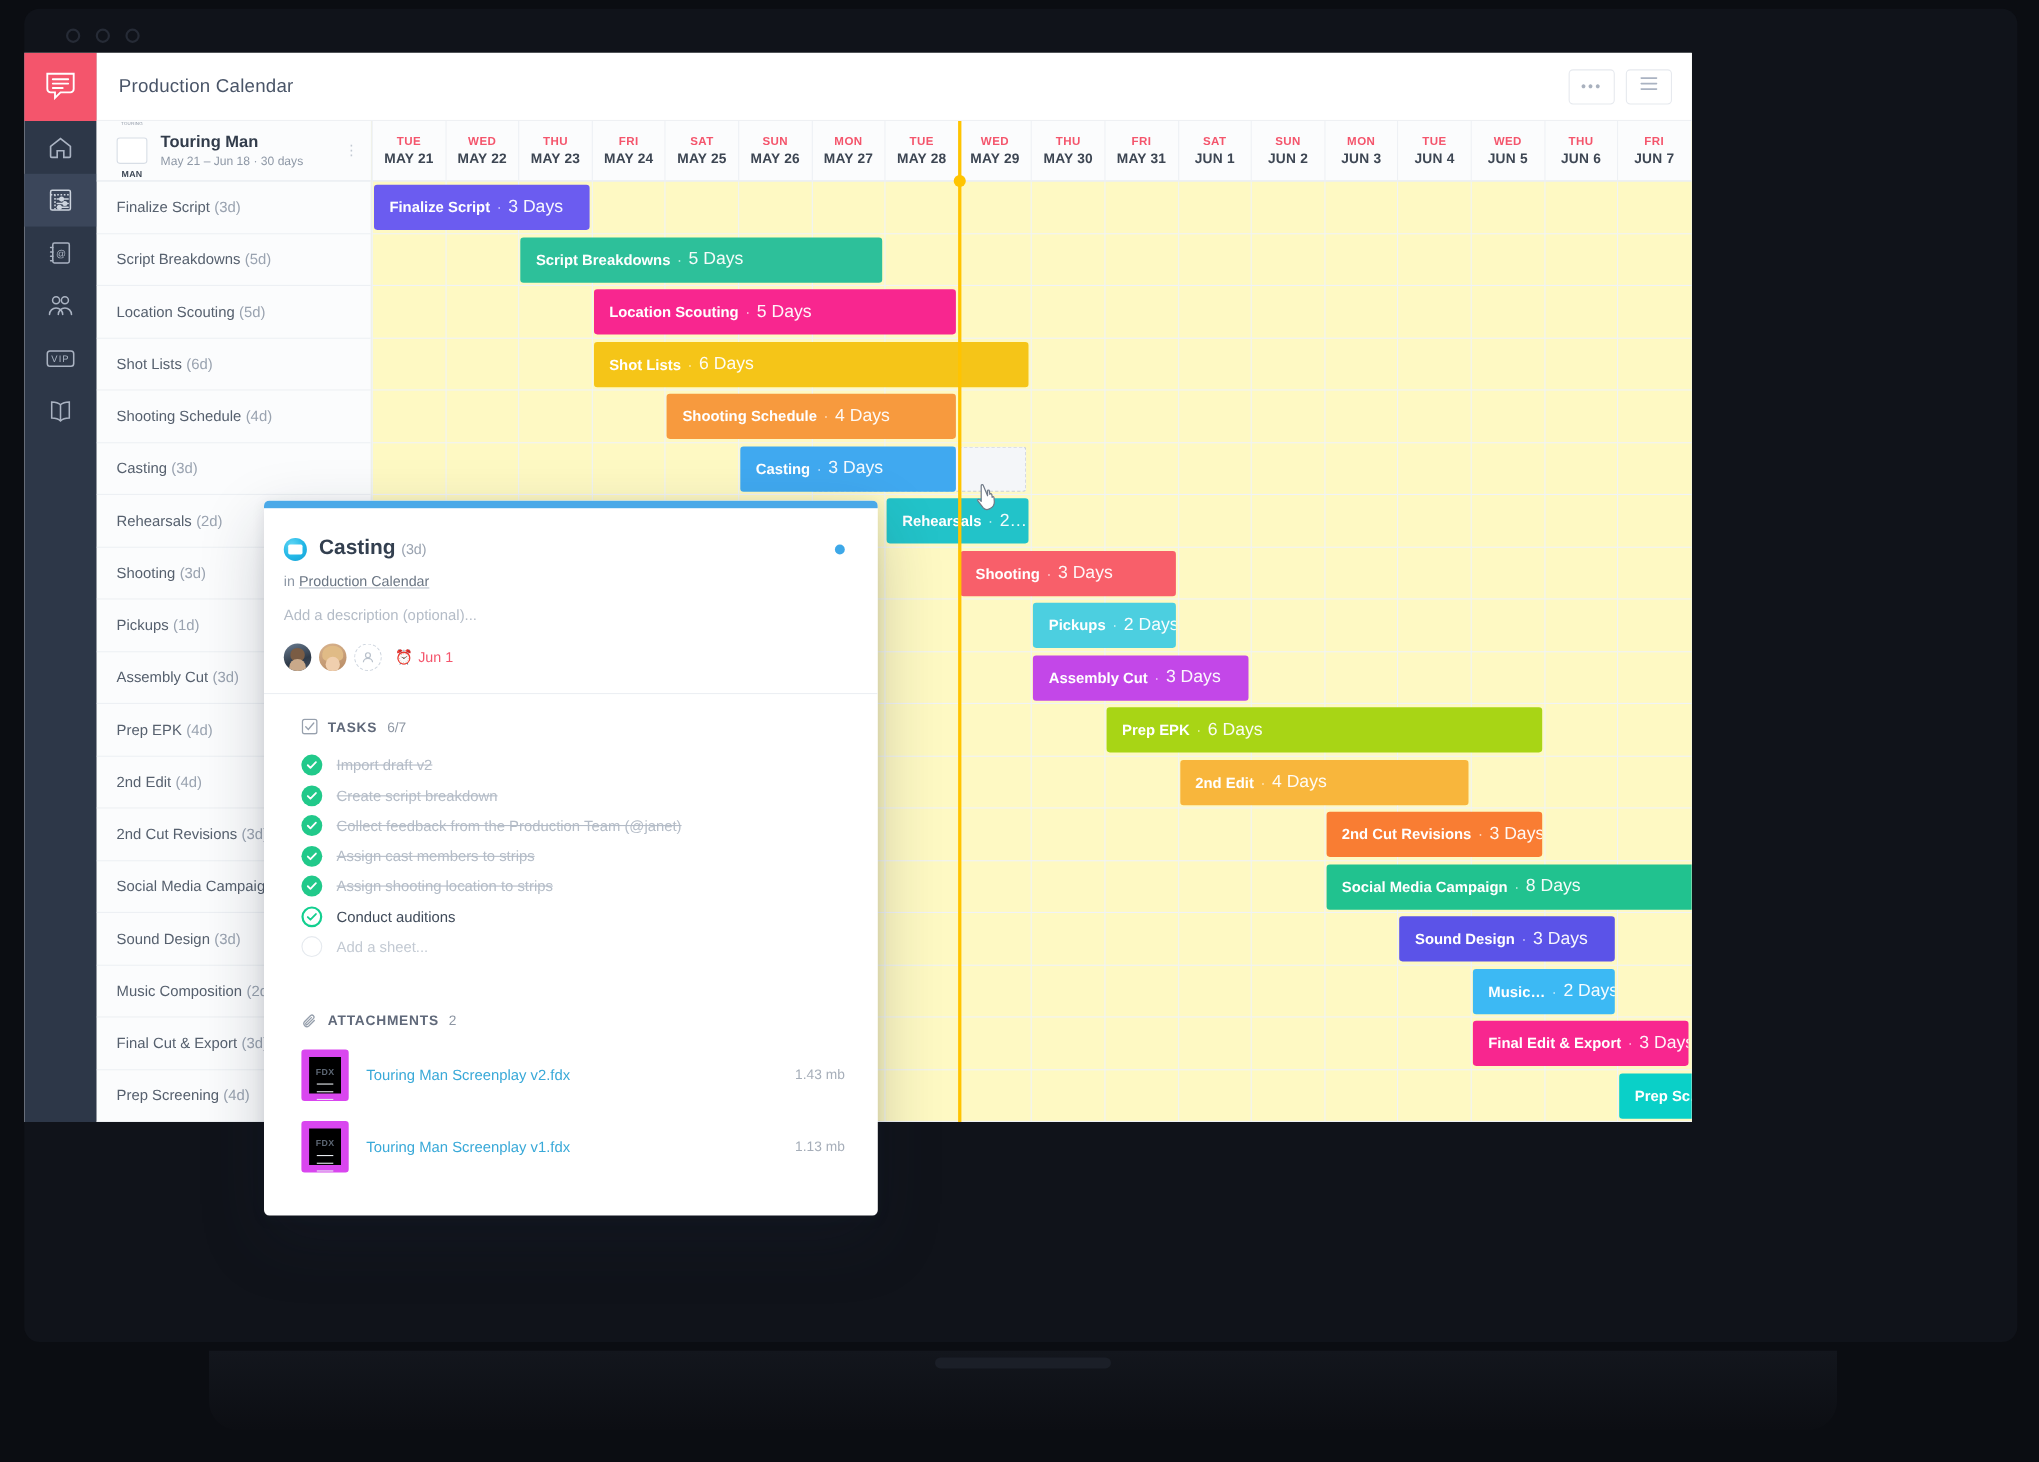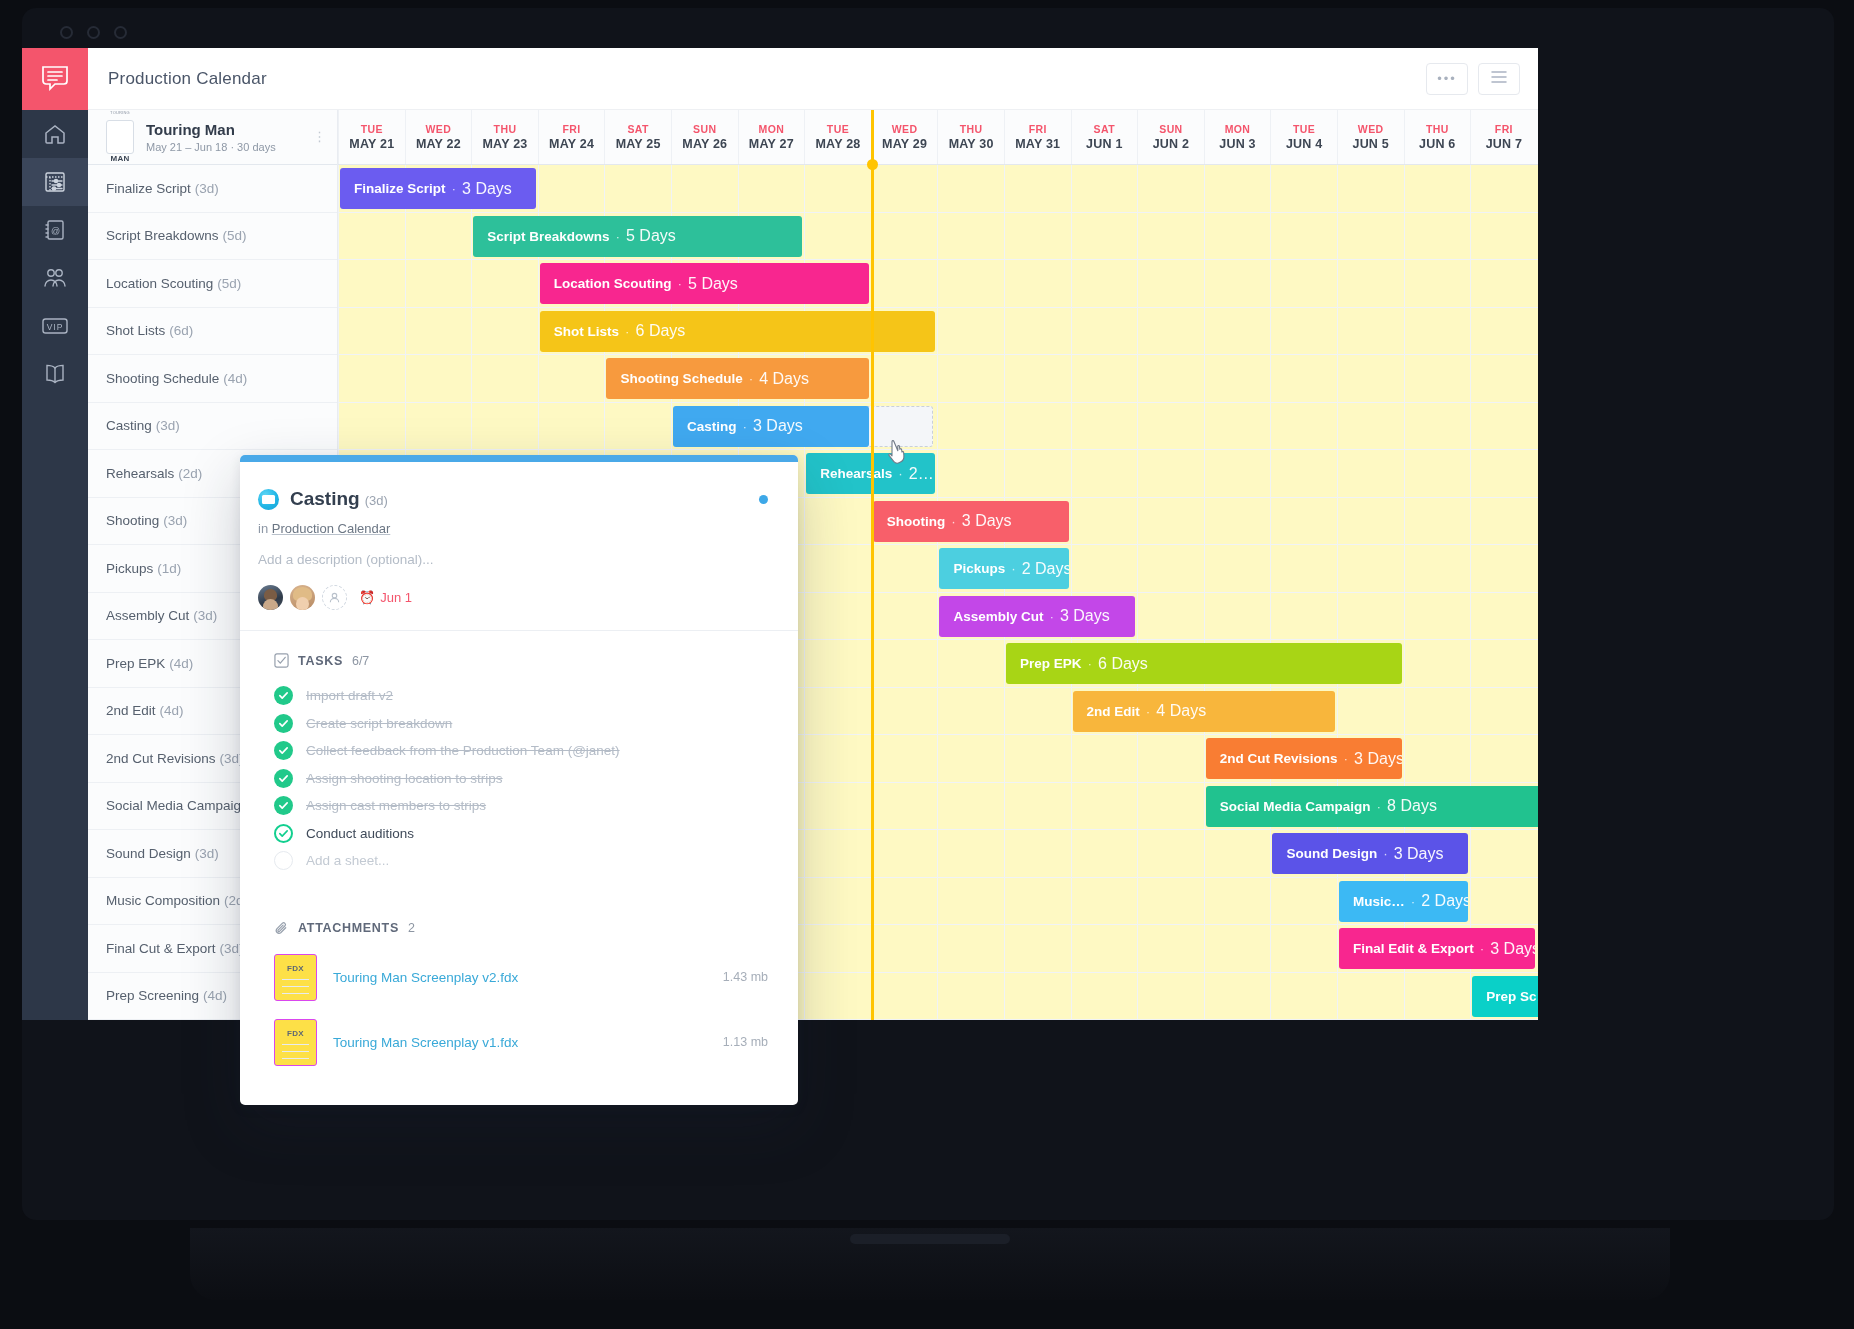--- a/index.html
+++ b/index.html
@@ -70,21 +70,21 @@
 
   
   .gantt { flex: 1; display: flex; min-height: 0; position: relative; }
   .leftcol { width: 250px; flex: 0 0 250px; border-right: 1px solid #e9ecf1; background:#fbfcfd; }
 
   .proj-head {
     height: 55px; display: flex; align-items: center; padding: 0 14px 0 18px;
     border-bottom: 1px solid #e3e8ee; background:#fbfcfd;
   }
   .proj-thumb {
-    width: 28px; height: 34px; border: 1px solid #d8dee6; border-radius: 3px; background:#fff;
+    width: 28px; height: 24px; border: 1px solid #d8dee6; border-radius: 3px; background:#fff;
     display:flex; align-items:center; justify-content:center; flex-direction:column; margin-right:12px;gap:40px;
   }
   .proj-thumb i { font-style: normal; font-size: 4px; color:#8b94a2; line-height:1.1; letter-spacing:.2px;}
   .proj-thumb b { font-size: 8px; color:#3c4654; line-height:1; letter-spacing:.3px;}
   .proj-meta { flex:1; min-width:0; }
   .proj-name { font-size: 15px; color:#323c4b; font-weight: 700; line-height:1.2; }
   .proj-sub { font-size: 11px; color:#8e98a6; margin-top:2px; }
   .proj-kebab { color:#c2c9d3; font-size: 13px; line-height: .6; text-align:center; width:10px; cursor:pointer;}
 
   .task-row {
@@ -184,21 +184,21 @@
   .tcheck.open { background:#fff; border:2.5px solid #12cf8f; }
   .tcheck.empty { background:#fff; border:1.5px solid #e6eaef; }
   .tlabel { font-size:13.5px; color:#b4bcc7; }
   .titem.done .tlabel { text-decoration: line-through; }
   .titem.active .tlabel { color:#3f4a59; }
   .titem.add .tlabel { color:#c3cad3; }
 
   .attach-head { margin-top: 46px; }
   .att-row { display:flex; align-items:center; margin-top: 18px; }
   .att-thumb {
-    width:43px;height:47px;border:1px solid #d946ef;border-radius:3px;background:#fde047;margin-right:16px;
+    width:43px;height:47px;border:7px solid #d946ef;border-radius:3px;background:#000000;margin-right:16px;
     display:flex;align-items:flex-start;justify-content:center;padding-top:9px;position:relative;
   }
   .att-thumb b { font-size:8px; color:#5d6774; letter-spacing:.3px; }
   .att-thumb i { position:absolute; left:7px; right:7px; height:1px; background:#e7ebf0; font-style:normal;}
   .att-name { font-size:13.5px; color:#39a9d8; cursor:pointer; flex:1; }
   .att-size { font-size:12.5px; color:#a6aeb9; }
 </style>
 </head>
 <body>
 
@@ -677,29 +677,29 @@
               </svg>
             </span>
             <span class="tlabel">Collect feedback from the Production Team (@janet)</span>
           </div>
           <div class="titem done">
             <span class="tcheck">
               <svg width="11" height="11" viewBox="0 0 12 12" fill="none" stroke="#ffffff" stroke-width="1.8" stroke-linecap="round" stroke-linejoin="round">
                 <path d="M2 6.2l2.6 2.6L10 3.2"></path>
               </svg>
             </span>
-            <span class="tlabel">Assign shooting location to strips</span>
+            <span class="tlabel">Assign cast members to strips</span>
           </div>
           <div class="titem done">
             <span class="tcheck">
               <svg width="11" height="11" viewBox="0 0 12 12" fill="none" stroke="#ffffff" stroke-width="1.8" stroke-linecap="round" stroke-linejoin="round">
                 <path d="M2 6.2l2.6 2.6L10 3.2"></path>
               </svg>
             </span>
-            <span class="tlabel">Assign cast members to strips</span>
+            <span class="tlabel">Assign shooting location to strips</span>
           </div>
           <div class="titem active">
             <span class="tcheck open">
               <svg width="11" height="11" viewBox="0 0 12 12" fill="none" stroke="#12cf8f" stroke-width="1.8" stroke-linecap="round" stroke-linejoin="round">
                 <path d="M2 6.2l2.6 2.6L10 3.2"></path>
               </svg>
             </span>
             <span class="tlabel">Conduct auditions</span>
           </div>
           <div class="titem add">

